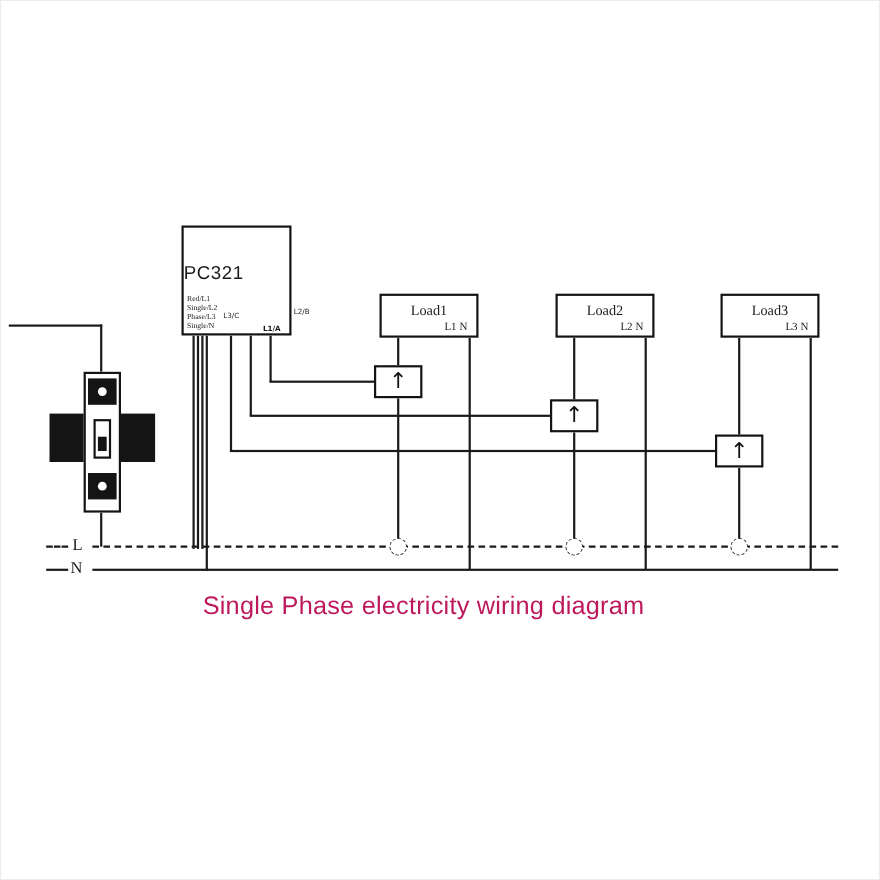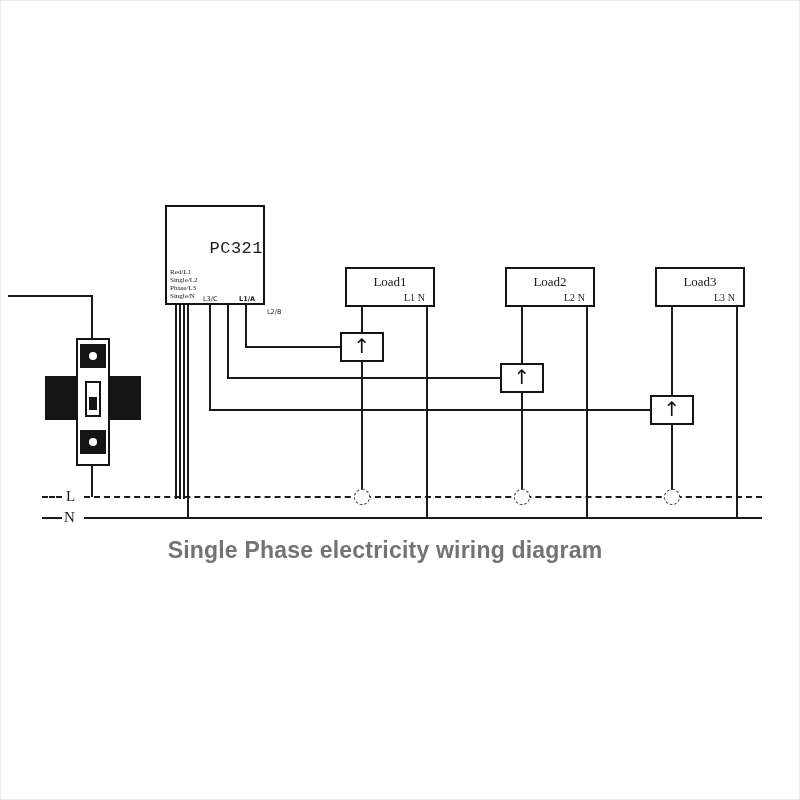--- a/index.html
+++ b/index.html
@@ -4,42 +4,42 @@
 <style>
   html,body{margin:0;padding:0;background:#fff;}
   *{box-sizing:border-box;}
   .canvas{
     position:relative;width:800px;height:800px;background:#fff;overflow:hidden;
     font-family:"Liberation Sans",sans-serif;color:#1a1a1a;
     box-shadow:inset 0 0 0 1px #ececec;
   }
   .wire{position:absolute;background:#1a1a1a;z-index:1;}
   .meter-box{position:absolute;left:165px;top:205px;width:100px;height:100px;background:#fff;border:2px solid #141414;z-index:3;}
-  .meter-label{position:absolute;left:0;top:32px;width:100%;text-align:right;
-    font-family:Liberation Mono, monospace;font-size:17px;letter-spacing:.5px;}
+  .meter-label{position:absolute;left:0;top:32px;width:100%;text-align:left;
+    font-family:Liberation Sans, sans-serif;font-size:17px;letter-spacing:.5px;}
   .wire-label{position:absolute;left:3px;font-size:7px;line-height:8px;font-family:Liberation Serif, serif;white-space:nowrap;}
   .ct-term-label{position:absolute;font-size:6.5px;line-height:7px;font-family:"DejaVu Sans",sans-serif;white-space:nowrap;z-index:4;}
   .load-box{position:absolute;top:267px;width:90px;height:40px;background:#fff;border:2px solid #141414;z-index:3;}
   .load-title{position:absolute;left:0;top:5px;width:100%;text-align:center;
     font-family:"Liberation Serif",serif;font-size:13px;}
   .load-live{position:absolute;left:9px;bottom:2px;font-family:"Liberation Serif",serif;font-size:10px;margin-left:48px;}
   .load-neutral{position:absolute;right:8px;bottom:2px;font-family:"Liberation Serif",serif;font-size:10px;}
   .ct-box{position:absolute;width:44px;height:30px;background:#fff;border:2px solid #141414;z-index:3;text-align:center;}
   .ct-arrow{display:block;font-family:"DejaVu Sans",sans-serif;font-size:20px;line-height:25px;color:#111;}
   .bus-dashed{position:absolute;height:0;border-top:2px dashed #1a1a1a;z-index:1;}
   .bus-solid{position:absolute;height:2px;background:#1a1a1a;z-index:1;}
   .bus-label{position:absolute;font-family:"Liberation Serif",serif;font-size:15px;z-index:5;}
   .junction{position:absolute;width:16px;height:16px;border:1.5px dashed #333;border-radius:50%;background:#fff;z-index:4;}
   .blk{position:absolute;background:#141414;z-index:3;}
   .breaker-body{position:absolute;left:76px;top:338px;width:34px;height:128px;background:#fff;border:2px solid #141414;z-index:2;}
   .dot{position:absolute;width:8px;height:8px;border-radius:50%;background:#fff;z-index:4;}
   .toggle-frame{position:absolute;left:85px;top:381px;width:16px;height:36px;border:2px solid #141414;background:#fff;z-index:3;}
   .toggle-handle{position:absolute;left:89px;top:397px;width:8px;height:13px;background:#141414;z-index:4;}
   .diagram-title{position:absolute;left:0;top:537px;width:770px;text-align:center;
-    font-weight:700;font-size:23px;color:#737373;letter-spacing:.2px;z-index:5;}
+    font-weight:400;font-size:23px;color:#be185d;letter-spacing:.2px;z-index:5;}
 </style>
 </head>
 <body>
 
 <div class="canvas">
 
   <div class="wire" style="left:8px;top:295px;width:85px;height:2px;"></div>
   <div class="wire" style="left:91px;top:295px;width:2px;height:43px;"></div>
 
   <div class="blk" style="left:45px;top:376px;width:31px;height:44px;"></div>
@@ -53,22 +53,22 @@
   <div class="toggle-handle"></div>
   <div class="wire" style="left:91px;top:466px;width:2px;height:31px;"></div>
 
   <div class="meter-box">
     <div class="meter-label">PC321</div>
     <div class="wire-label" style="top:61px;">Red/L1</div>
     <div class="wire-label" style="top:69px;">Single/L2</div>
     <div class="wire-label" style="top:77px;">Phase/L3</div>
     <div class="wire-label" style="top:85px;">Single/N</div>
   </div>
-  <span class="ct-term-label" style="left:203px;top:296px;">L3/C</span>
-  <span class="ct-term-label" style="left:221px;top:309px;padding-left:46px;">L2/B</span>
+  <span class="ct-term-label" style="left:203px;top:284px;">L3/C</span>
+  <span class="ct-term-label" style="left:221px;top:280px;padding-left:46px;">L2/B</span>
   <span class="ct-term-label" style="left:239px;top:296px;font-weight:bold;">L1/A</span>
 
   <div class="wire" style="left:175px;top:305px;width:2px;height:194px;"></div>
   <div class="wire" style="left:179px;top:305px;width:2px;height:194px;"></div>
   <div class="wire" style="left:183px;top:305px;width:2px;height:194px;"></div>
   <div class="wire" style="left:187px;top:305px;width:2px;height:214px;"></div>
 
   <div class="wire" style="left:245px;top:305px;width:2px;height:42px;"></div>
   <div class="wire" style="left:245px;top:346px;width:95px;height:2px;"></div>
   <div class="wire" style="left:227px;top:305px;width:2px;height:73px;"></div>

